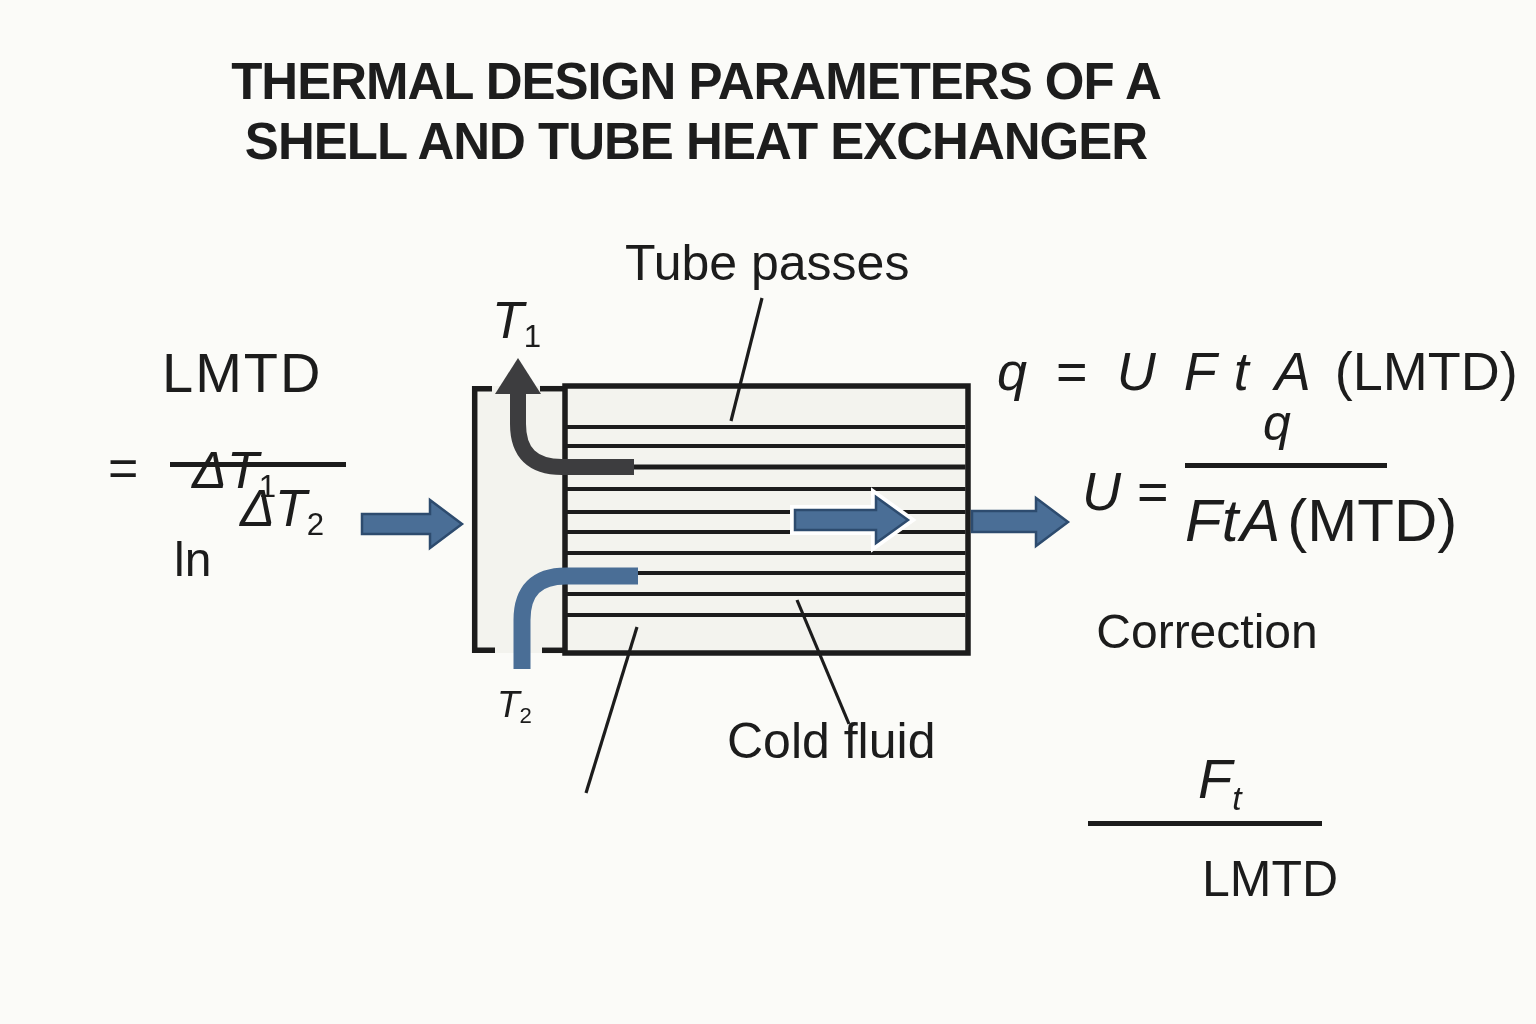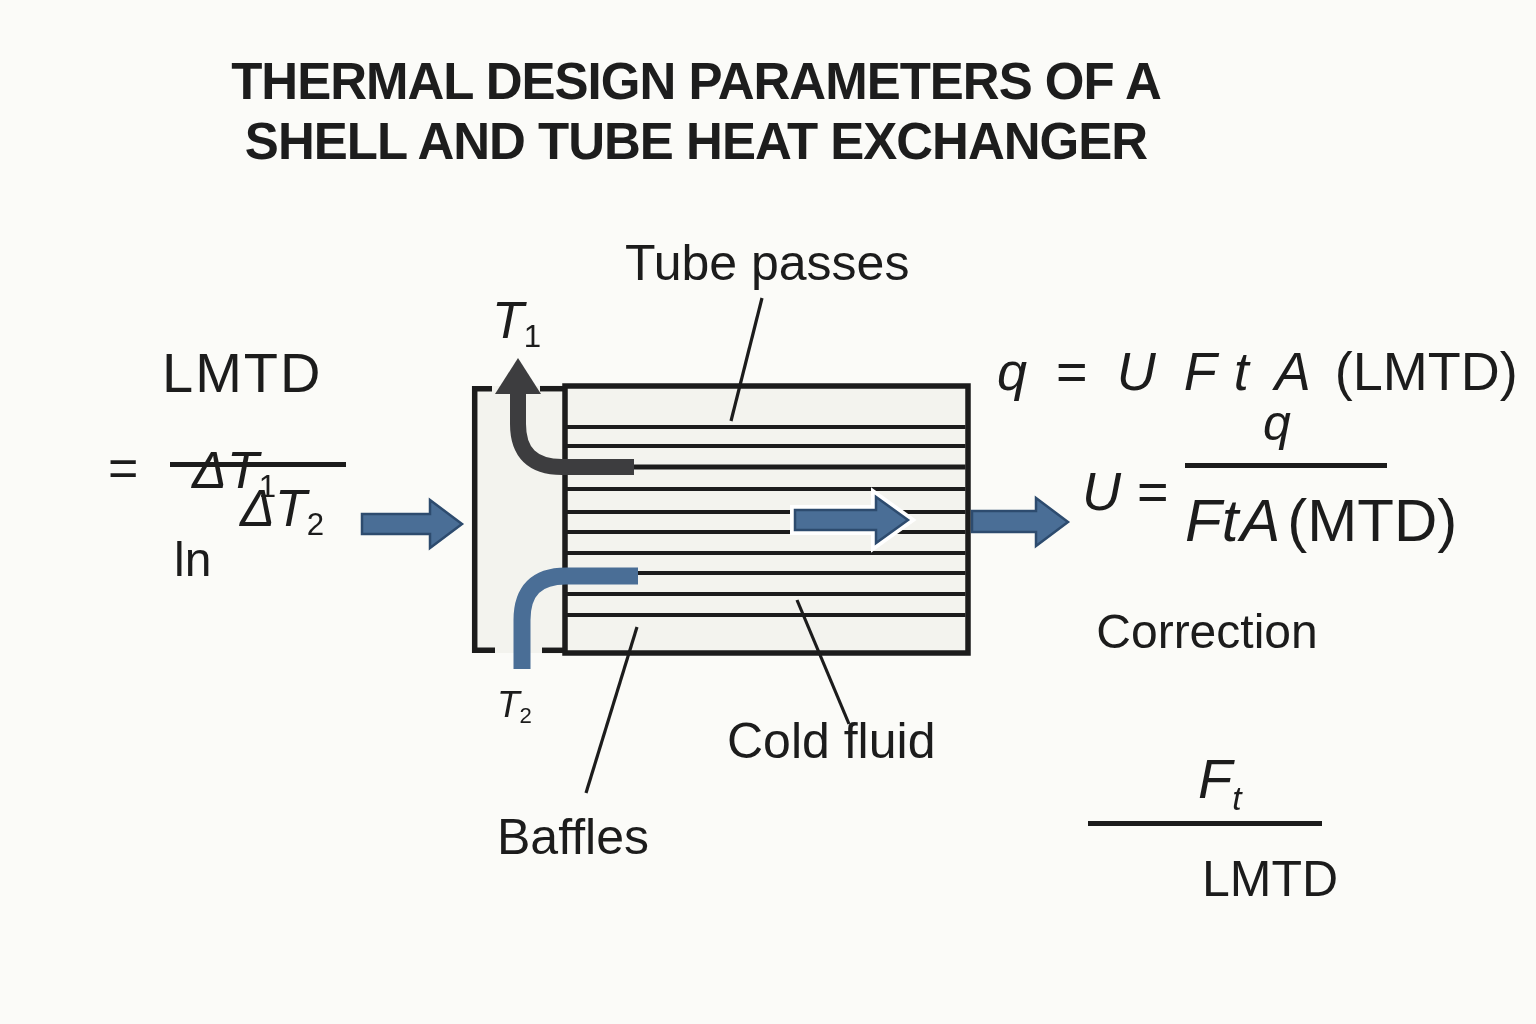--- a/index.html
+++ b/index.html
@@ -120,21 +120,20 @@
   </div>
 
   <div class="abs label" style="left:497px;top:684px;font-size:37px;">
     <span class="it">T</span><span class="sub">2</span>
   </div>
 
   <div class="abs label" style="left:625px;top:234px;">Tube passes</div>
 
   <div class="abs label" style="left:727px;top:712px;">Cold fluid</div>
 
-  <div class="abs label" style="left:497px;top:808px;">Baffles</div>
 
   <div class="abs eq" style="left:997px;top:316px;">
     <span class="tok it" style="margin-right:14px;">q</span>
     <span class="tok" style="margin-right:14px;">=</span>
     <span class="tok it" style="margin-right:13px;">U</span>
     <span class="tok it" style="margin-right:2px;">F</span>
     <span class="tok it" style="margin-right:11px;">t</span>
     <span class="tok it" style="margin-right:9px;">A</span>
     <span class="tok">(LMTD)</span>
   </div>

